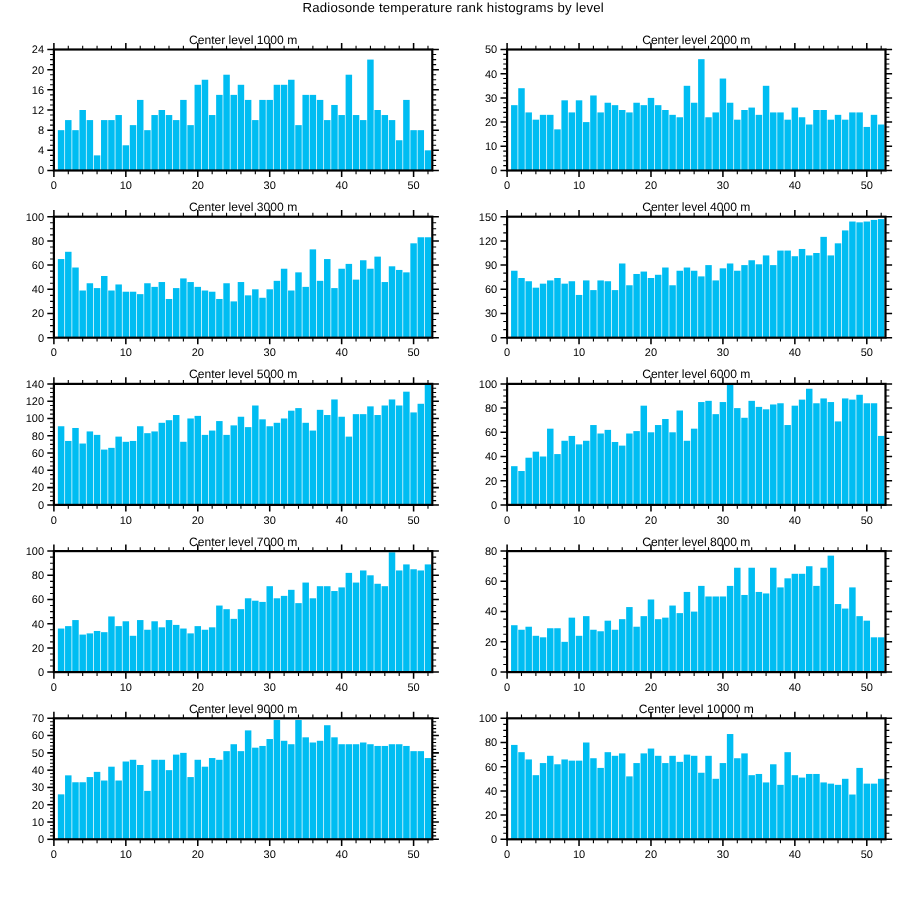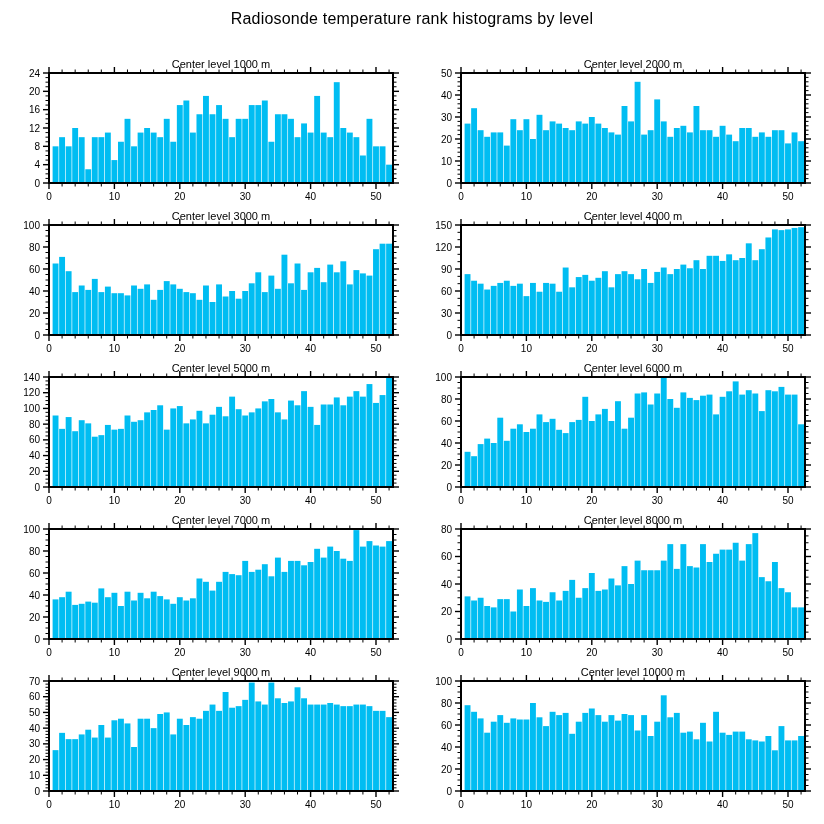--- a/index.html
+++ b/index.html
@@ -5,31 +5,29 @@
   html, body {
     margin: 0; padding: 0;
     width: 824px; height: 824px;
     background: #ffffff;
     font-family: "Liberation Sans", sans-serif;
     overflow: hidden;
   }
   .page { width: 824px; height: 824px; }
   .main-title {
     text-align: center;
-    font-size: 16px;
+    font-size: 12px;
     color: #000000;
-    padding-top: 10px;
     height: 30px;
     letter-spacing: 0.2px;
   }
   .charts-grid {
     display: grid;
     grid-template-columns: 412px 412px;
     grid-auto-rows: 152px;
-    margin-top: 18px;
   }
   .chart-cell { width: 412px; height: 152px; }
   svg text {
     font-family: "Liberation Sans", sans-serif;
     fill: #000000;
   }
   svg .tick-label { font-size: 10px; }
   svg .sub-title  { font-size: 11px; }
 </style>
 </head>

